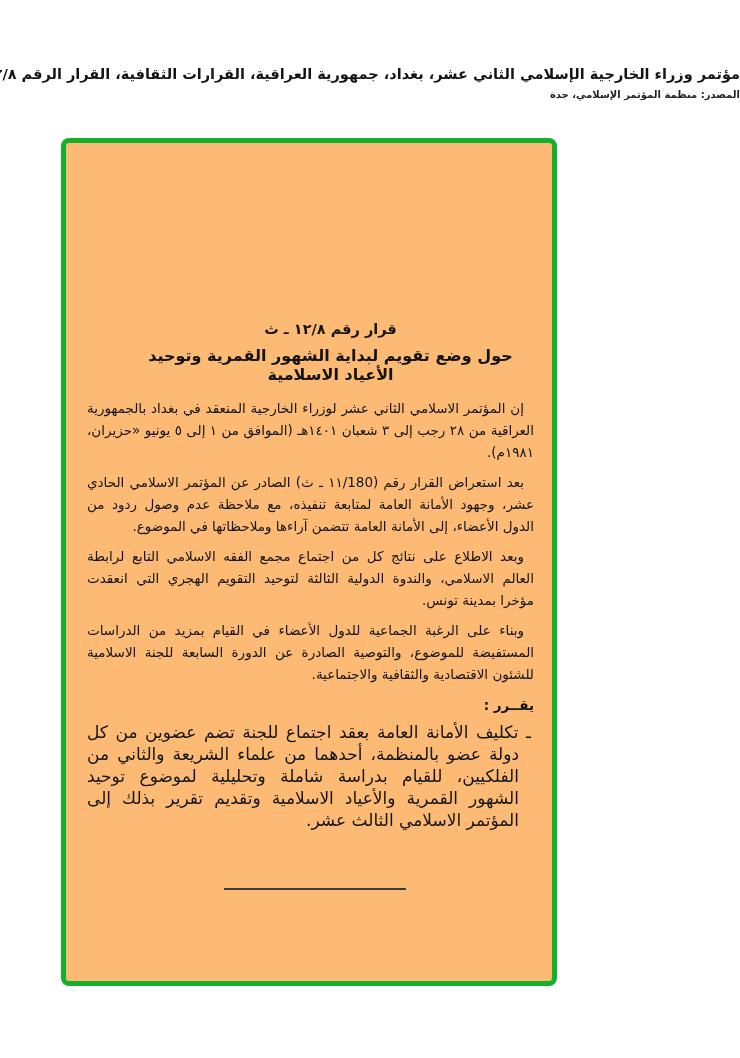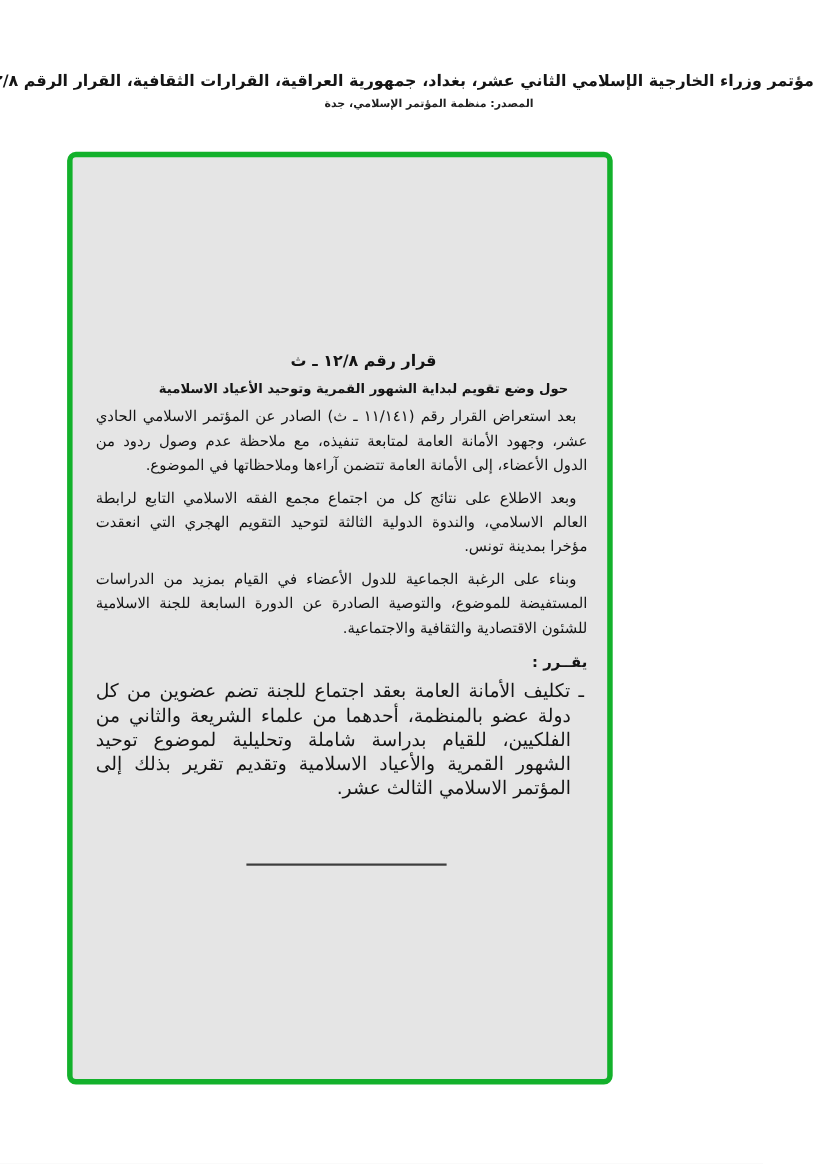--- a/index.html
+++ b/index.html
@@ -26,51 +26,52 @@
     font-weight: bold;
     white-space: nowrap;
     letter-spacing: 0.2px;
   }
   .hdr2 {
     margin-top: 7px;
     padding-left: 40px;
     font-size: 10px;
     font-weight: bold;
     color: #222;
+    text-align: right;
   }
 
   
   .scan-frame {
     position: absolute;
     left: 61px; top: 138px;
     width: 496px; height: 848px;
     border: 5px solid #13b12b;
     border-radius: 8px;
-    background: #e5e5e5;
+    background: #fdba74;
   }
 
   
   .doc-body {
     position: absolute;
     inset: 0;
     direction: rtl;
     padding: 178px 18px 0 21px;    
     color: #141414;
   }
   .title1 {
     text-align: center;
     margin-left: 40px;             
     font-size: 14.5px;
     font-weight: bold;
   }
   .title2 {
     text-align: center;
     margin-left: 40px;
     margin-top: 9px;
-    font-size: 12px;
+    font-size: 16px;
     font-weight: bold;
   }
   .para {
     margin-top: 8px;
     font-size: 13.5px;
     line-height: 22px;
     text-align: justify;
     text-indent: 10px;             
   }
   .para.first { margin-top: 13px; }
@@ -104,22 +105,23 @@
   <div class="hdr2">المصدر:  منظمة المؤتمر الإسلامي، جدة</div>
 </div>
 
 <div class="scan-frame" style="border-color: rgb(19, 177, 43);">
   <div class="doc-body">
 
     <div class="title1">قرار رقم ١٢/٨ ـ ث</div>
 
     <div class="title2">حول وضع تقويم لبداية الشهور القمرية وتوحيد الأعياد الاسلامية</div>
 
+    <p class="para first">إن المؤتمر الاسلامي الثاني عشر لوزراء الخارجية المنعقد في بغداد بالجمهورية العراقية من ٢٨ رجب إلى ٣ شعبان ١٤٠١هـ (الموافق من ١ إلى ٥ يونيو «حزيران، ١٩٨١م).</p>
 
-    <p class="para">بعد استعراض القرار رقم (١١/١٤١ ـ ث) الصادر عن المؤتمر الاسلامي الحادي عشر، وجهود الأمانة العامة لمتابعة تنفيذه، مع ملاحظة عدم وصول ردود من الدول الأعضاء، إلى الأمانة العامة تتضمن آراءها وملاحظاتها في الموضوع.</p>
+    <p class="para">بعد استعراض القرار رقم (١١/180 ـ ث) الصادر عن المؤتمر الاسلامي الحادي عشر، وجهود الأمانة العامة لمتابعة تنفيذه، مع ملاحظة عدم وصول ردود من الدول الأعضاء، إلى الأمانة العامة تتضمن آراءها وملاحظاتها في الموضوع.</p>
 
     <p class="para">وبعد الاطلاع على نتائج كل من اجتماع مجمع الفقه الاسلامي التابع لرابطة العالم الاسلامي، والندوة الدولية الثالثة لتوحيد التقويم الهجري التي انعقدت مؤخرا بمدينة تونس.</p>
 
     <p class="para">وبناء على الرغبة الجماعية للدول الأعضاء في القيام بمزيد من الدراسات المستفيضة للموضوع، والتوصية الصادرة عن الدورة السابعة للجنة الاسلامية للشئون الاقتصادية والثقافية والاجتماعية.</p>
 
     <div class="decides">يقــرر :</div>
 
     <p class="decision-item">ـ  تكليف الأمانة العامة بعقد اجتماع للجنة تضم عضوين من كل دولة عضو بالمنظمة، أحدهما من علماء الشريعة والثاني من الفلكيين، للقيام بدراسة شاملة وتحليلية لموضوع توحيد الشهور القمرية والأعياد الاسلامية وتقديم تقرير بذلك إلى المؤتمر الاسلامي الثالث عشر.</p>
 
     <div class="sig-line"></div>

